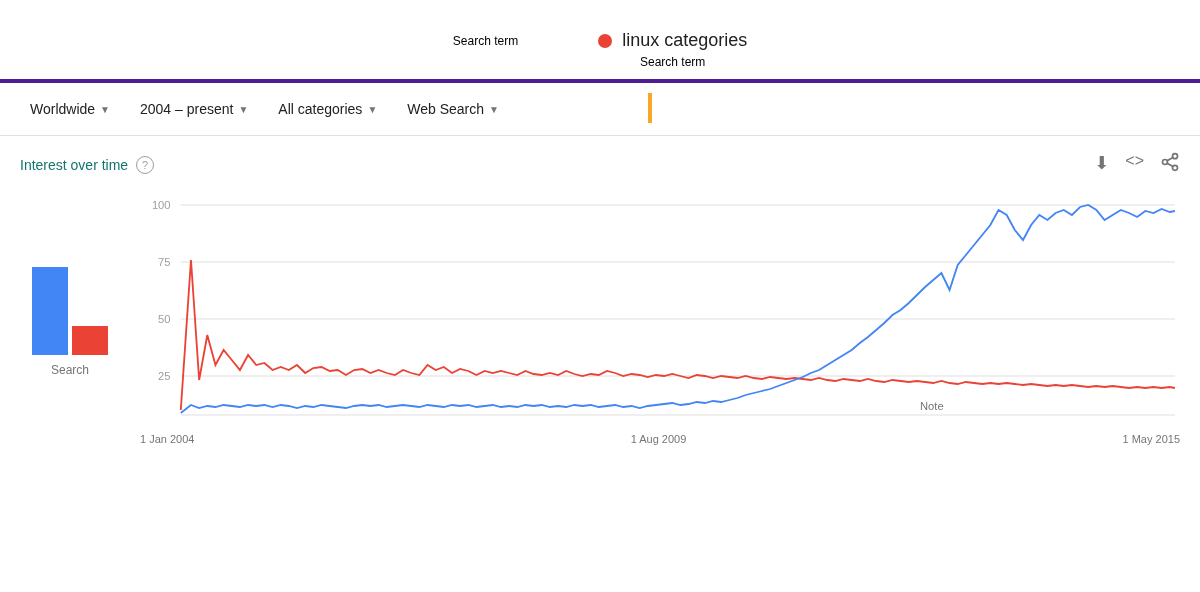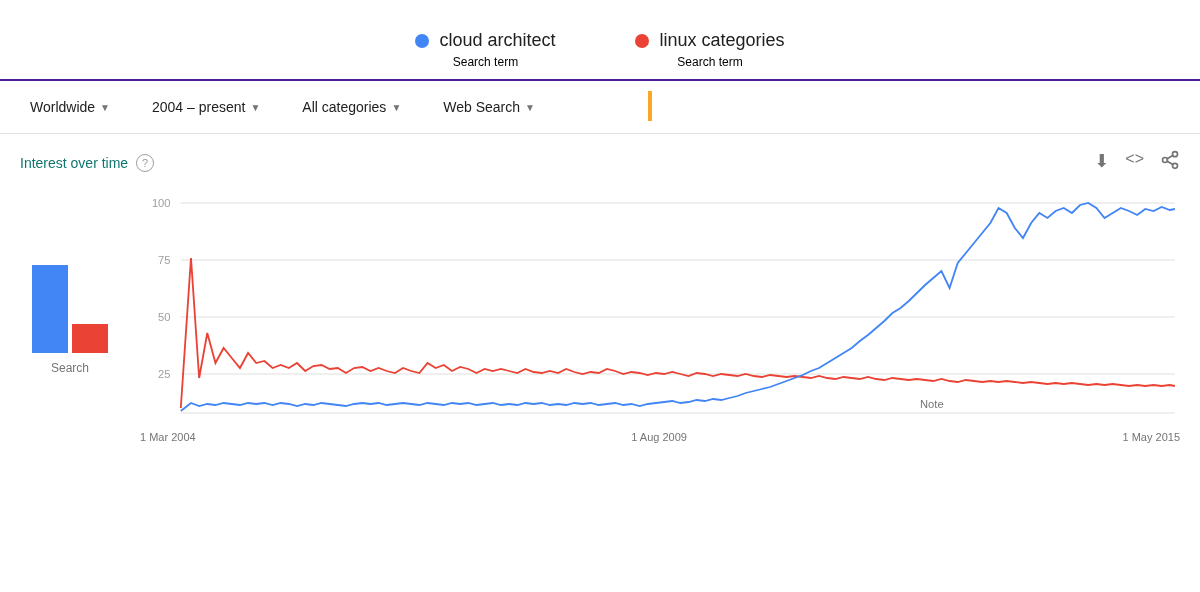--- a/index.html
+++ b/index.html
@@ -32,23 +32,23 @@
     }
     .legend-sub {
       font-size: 12px;
       color: #000000;
       margin-top: 4px;
     }
 
     .filter-bar {
       display: flex;
       align-items: center;
-      gap: 22px;
+      gap: 10px;
       padding: 12px 20px;
-      border-top: 2px solid #4c1d95;
+      border-top: 4px solid #4c1d95;
       border-bottom: 1px solid #e0e0e0;
       position: relative;
     }
     .filter-btn {
       display: flex;
       align-items: center;
       gap: 5px;
       padding: 6px 10px;
       background: none;
       border: none;
@@ -161,24 +161,20 @@
     .x-label {
       font-size: 11px;
       color: #757575;
     }
   </style>
 </head>
 <body>
 
 <div class="top-legend">
   <div class="legend-item">
-    <div class="legend-header">
-      <div class="legend-dot" style="background:#4285f4;"></div>
-      <span class="legend-title">cloud architect</span>
-    </div>
     <span class="legend-sub">Search term</span>
   </div>
   <div class="legend-item">
     <div class="legend-header">
       <div class="legend-dot" style="background:#ea4335;"></div>
       <span class="legend-title">linux categories</span>
     </div>
     <span class="legend-sub">Search term</span>
   </div>
 </div>
@@ -500,18 +496,18 @@
           1002,14
           1010,17
           1015,16
         "></polyline>
 
       <text x="765" y="215" font-size="11" fill="#757575">Note</text>
     </svg>
 
     
     <div class="x-labels">
-      <span class="x-label">1 Mar 2004</span>
+      <span class="x-label">1 Jan 2004</span>
       <span class="x-label">1 Aug 2009</span>
       <span class="x-label">1 May 2015</span>
     </div>
   </div>
 </div>
 
 </body></html>

